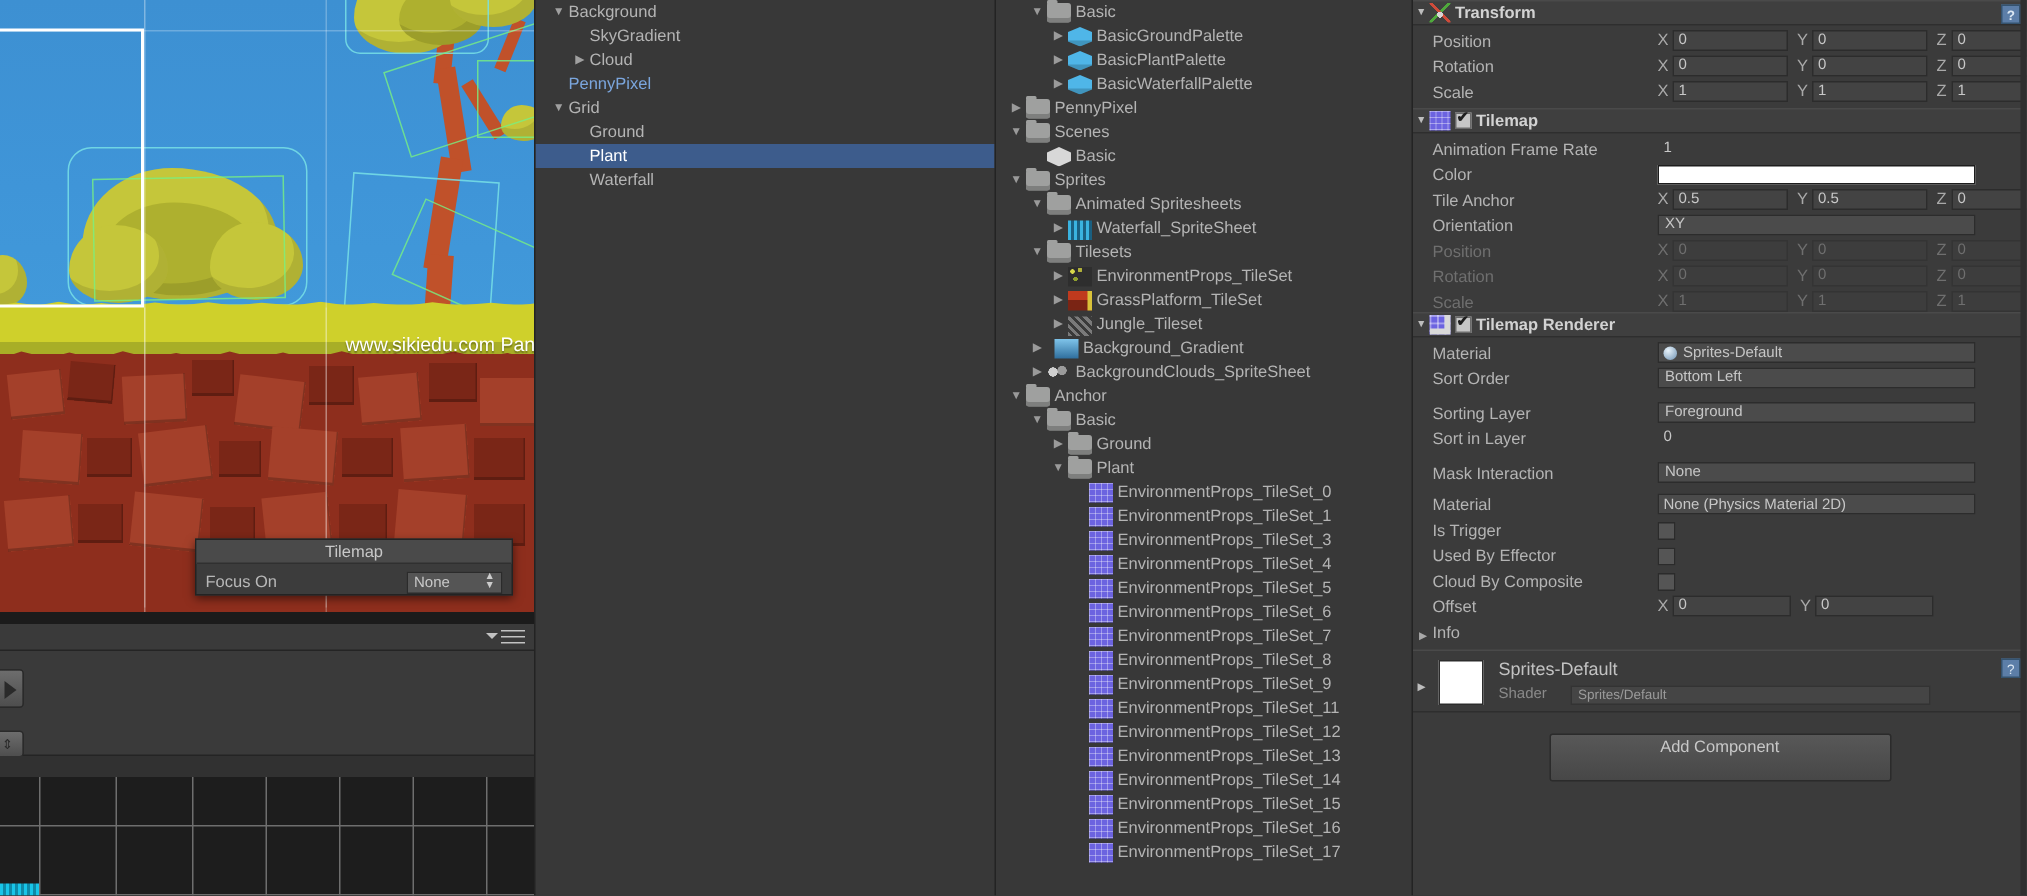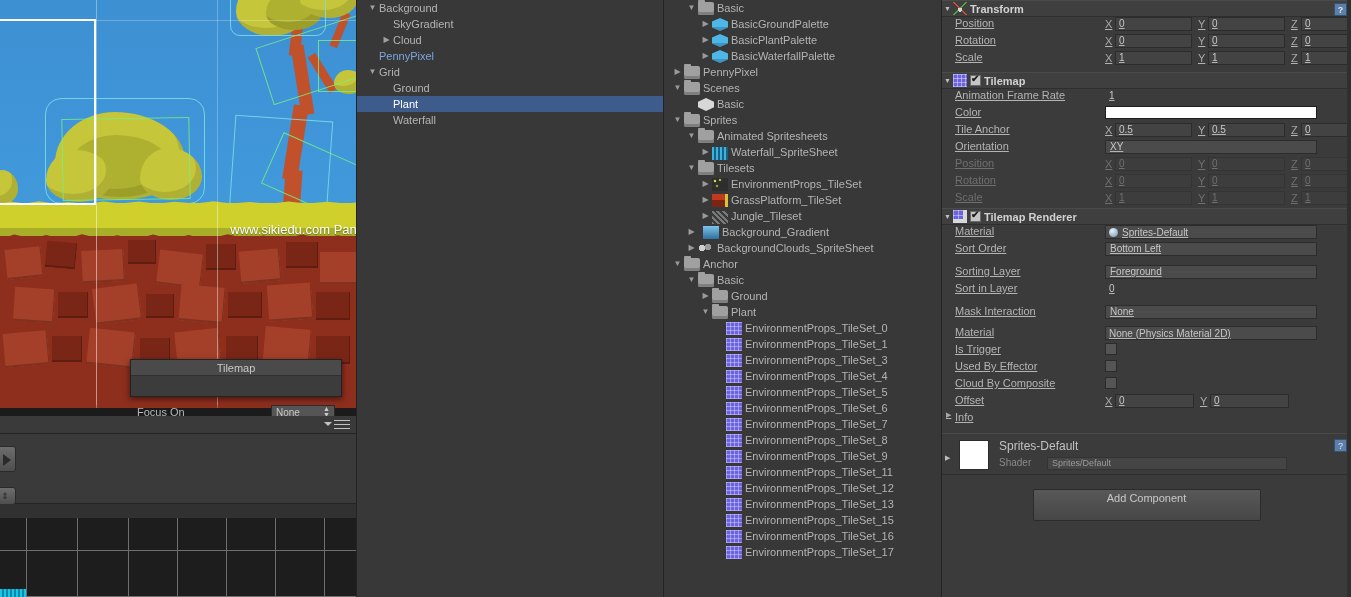--- a/index.html
+++ b/index.html
@@ -52,21 +52,21 @@
   .scene-border-b { position: absolute; left: 0; top: 408px; width: 356px; height: 8px;
                     background: #1b1b1b; }
 
   
   #tilemap-popup { position: absolute; left: 130px; top: 359px; width: 212px; height: 38px;
                    background: #3c3c3c; border: 1px solid #232323;
                    box-shadow: 0 2px 6px rgba(0,0,0,.55); }
   #tilemap-popup .pop-title { height: 16px; line-height: 16px; text-align: center;
                               background: #4a4a4a; color: #c8c8c8; font-size: 11px;
                               border-bottom: 1px solid #303030; }
-  #tilemap-popup .pop-row { display: flex; align-items: center; height: 21px; padding: 12px 6px; margin-top: 24px; }
+  #tilemap-popup .pop-row { display: flex; align-items: center; height: 21px; padding: 12px 6px; }
   #tilemap-popup .pop-label { flex: 1; color: #b8b8b8; font-size: 11px; }
   #tilemap-popup .pop-enum { width: 64px; height: 15px; background: #555; border: 1px solid #2b2b2b;
                              display: flex; align-items: center; padding: 0 4px;
                              color: #c9c9c9; font-size: 10px; }
   #tilemap-popup .pop-enum .arrows { margin-left: auto; font-size: 7px; line-height: 6px; color: #ccc; }
 
   
   #bottom-left { position: absolute; left: 0; top: 416px; width: 356px; height: 181px;
                  background: #2d2d2d; }
   .bl-toolbar { position: absolute; left: 0; top: 0; width: 356px; height: 18px;
@@ -173,22 +173,22 @@
                                   linear-gradient(180deg, #6fd06f 1.5px, transparent 1.5px);
                 background-size: 4px 4px; }
   .cbox { width: 11px; height: 11px; background: #c6c6c6; border: 1px solid #6a6a6a;
           margin-right: 3px; flex: none; position: relative; }
   .cbox.on:after { content: "✔"; position: absolute; left: 0px; top: -3px;
                    font-size: 10px; color: #1e1e1e; line-height: 12px; }
   .help-icon { position: absolute; right: 4px; top: 2px; width: 13px; height: 13px;
                background: #5c7ea8; border: 1px solid #35536f; color: #dce8f3;
                font-size: 9px; text-align: center; line-height: 12px; }
 
-  .row { position: relative; height: 17px; display: flex; align-items: flex-start;
-         padding-left: 13px; font-size: 11px; color: #b4b4b4; text-decoration: underline; }
+  .row { position: relative; height: 17px; display: flex; align-items: flex-end;
+         padding-left: 13px; font-size: 11px; color: #b4b4b4; }
   .row.dim { color: #6f6f6f; }
   .row .lab { width: 150px; flex: none; }
   .row .fields { flex: 1; display: flex; align-items: center; }
   .axis { width: 10px; flex: none; color: #a9a9a9; text-align: left; }
   .row.dim .axis { color: #6f6f6f; }
   .num { height: 14px; background: #434343; border: 1px solid #2c2c2c;
          color: #c8c8c8; font-size: 10px; line-height: 12px; padding-left: 3px; }
   .num.x3 { width: 77px; margin-right: 6px; }
   .num.wide { width: 212px; }
   .num.off { width: 79px; margin-right: 6px; }
@@ -516,20 +516,25 @@
           <span class="lbl">EnvironmentProps_TileSet_12</span>
         </div>
         <div class="p-row">
           <span class="tw" style="margin-left: 48px;"></span>
           <span class="ic ic-tileasset"></span>
           <span class="lbl">EnvironmentProps_TileSet_13</span>
         </div>
         <div class="p-row">
           <span class="tw" style="margin-left: 48px;"></span>
           <span class="ic ic-tileasset"></span>
+          <span class="lbl">EnvironmentProps_TileSet_14</span>
+        </div>
+        <div class="p-row">
+          <span class="tw" style="margin-left: 48px;"></span>
+          <span class="ic ic-tileasset"></span>
           <span class="lbl">EnvironmentProps_TileSet_15</span>
         </div>
         <div class="p-row">
           <span class="tw" style="margin-left: 48px;"></span>
           <span class="ic ic-tileasset"></span>
           <span class="lbl">EnvironmentProps_TileSet_16</span>
         </div>
         <div class="p-row">
           <span class="tw" style="margin-left: 48px;"></span>
           <span class="ic ic-tileasset"></span>

